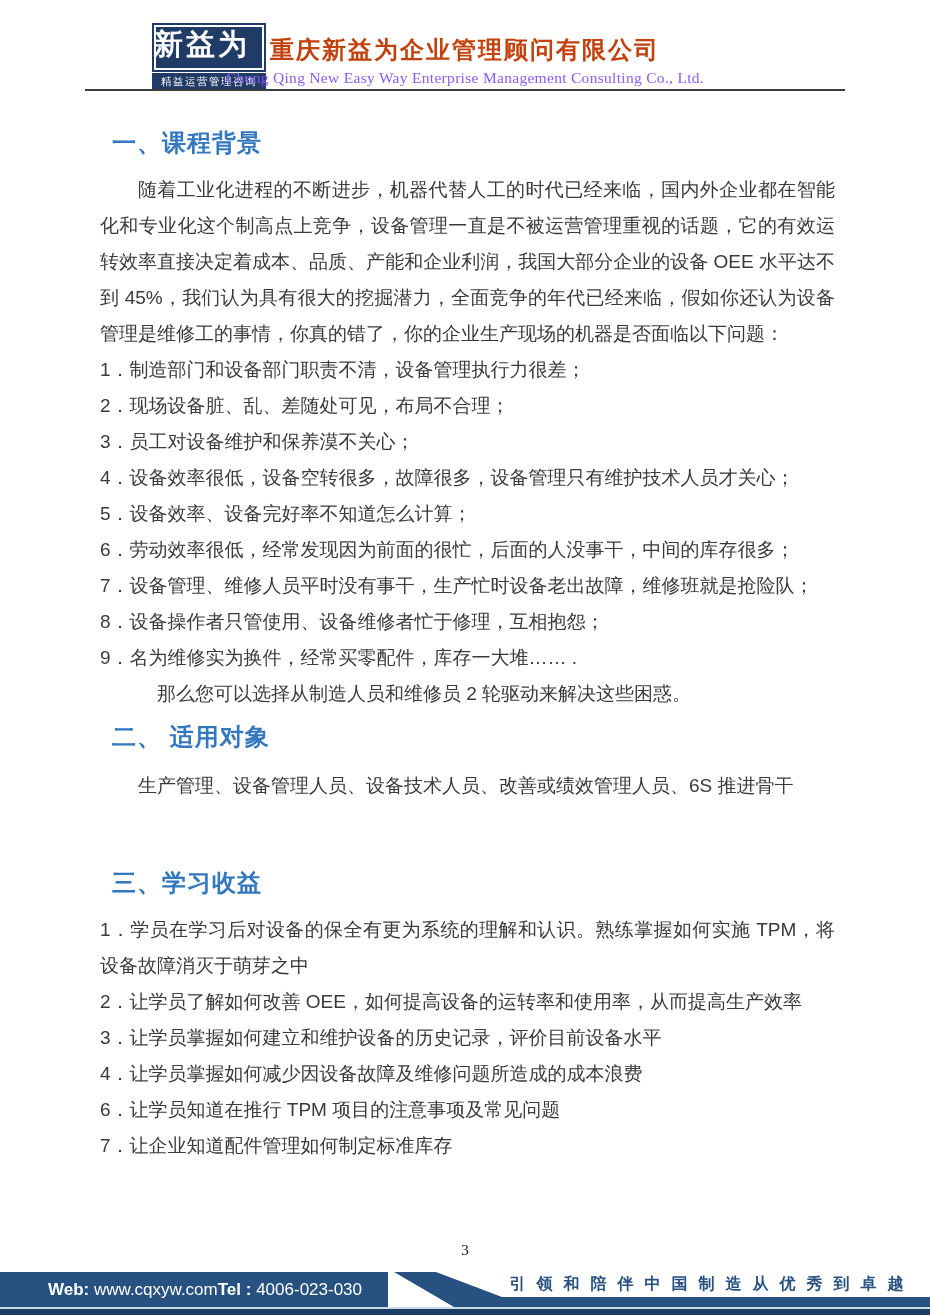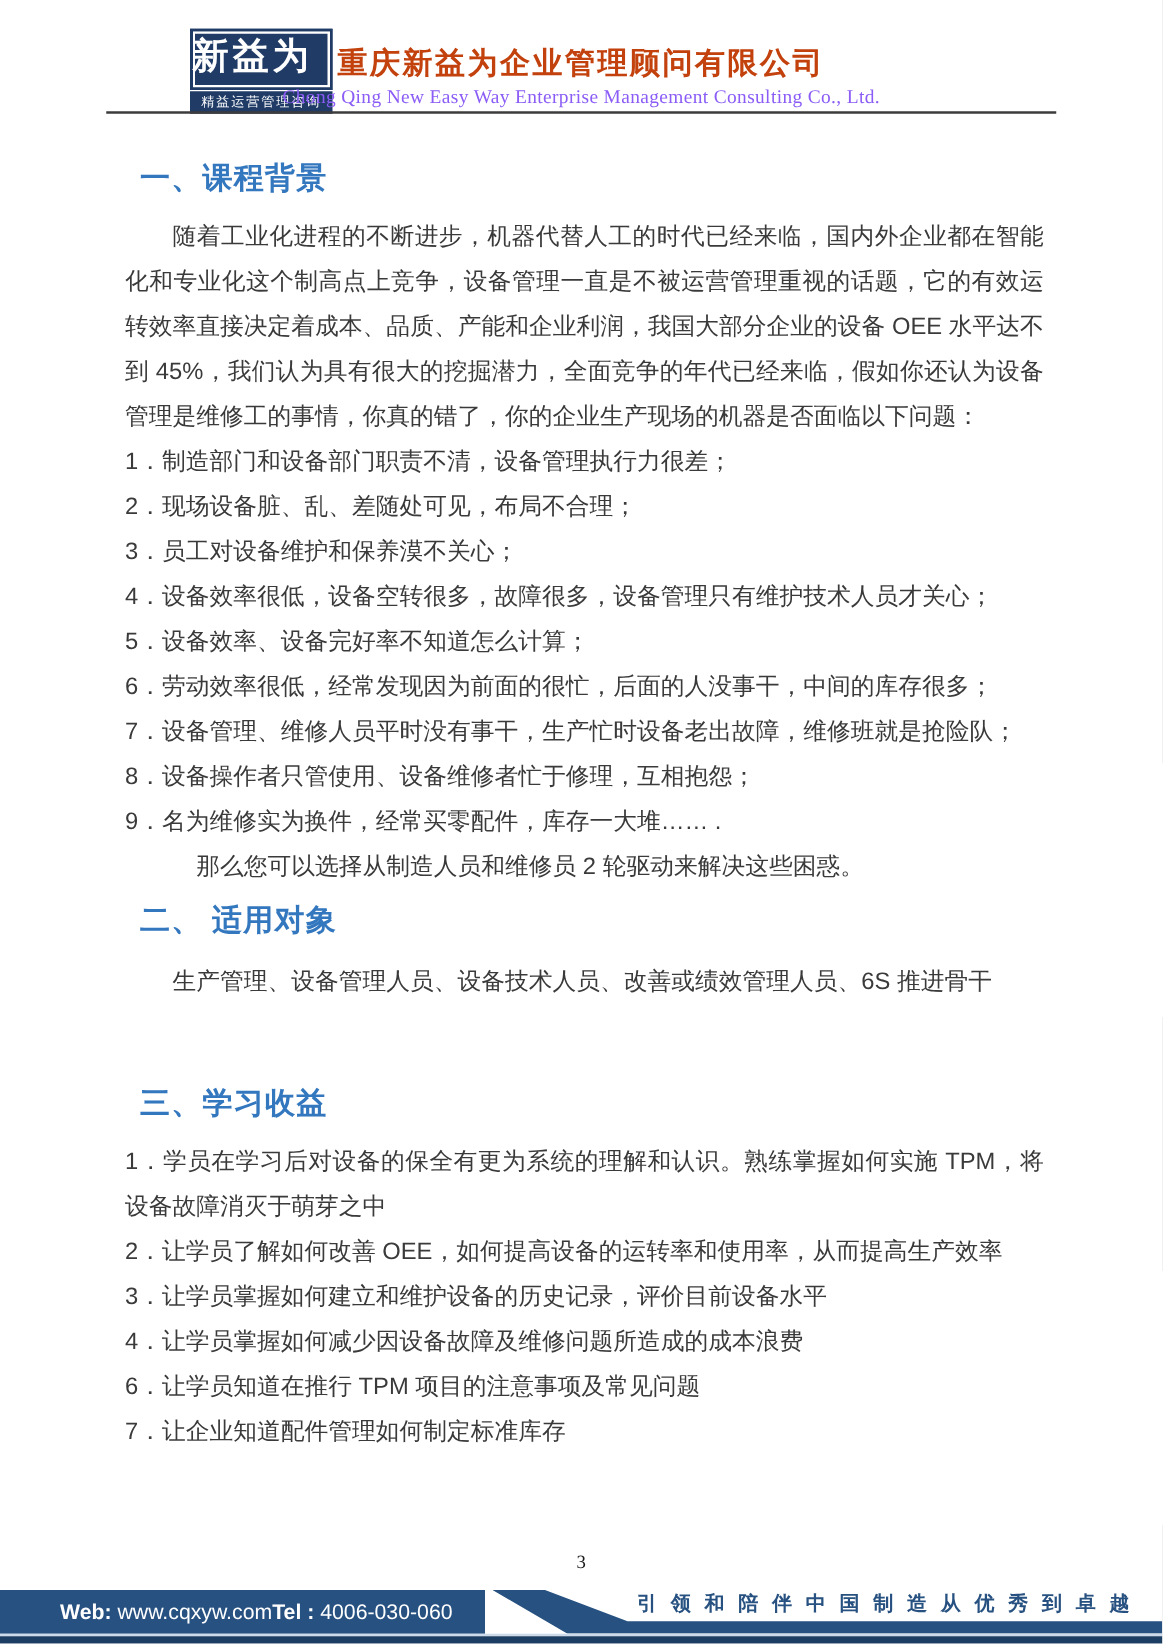--- a/index.html
+++ b/index.html
@@ -118,19 +118,19 @@
       <div class="pitem">6．让学员知道在推行 TPM 项目的注意事项及常见问题</div>
       <div class="pitem">7．让企业知道配件管理如何制定标准库存</div>
     </div>
 
   </div>
 
   <div class="page-number">3</div>
 
   <div class="footer">
     <div class="f-wedge"></div>
-    <div class="f-leftbar"><span class="b">Web:</span> <span>www.cqxyw.com</span><span class="b">Tel :</span> <span>4006-030-060</span></div>
+    <div class="f-leftbar"><span class="b">Web:</span> <span>www.cqxyw.com</span><span class="b">Tel :</span> <span>4006-023-030</span></div>
     <div class="f-slogan">引领和陪伴中国制造从优秀到卓越</div>
     <div class="f-sep"></div>
     <div class="f-bottom"></div>
   </div>
 
 </div>
 
 </body></html>

